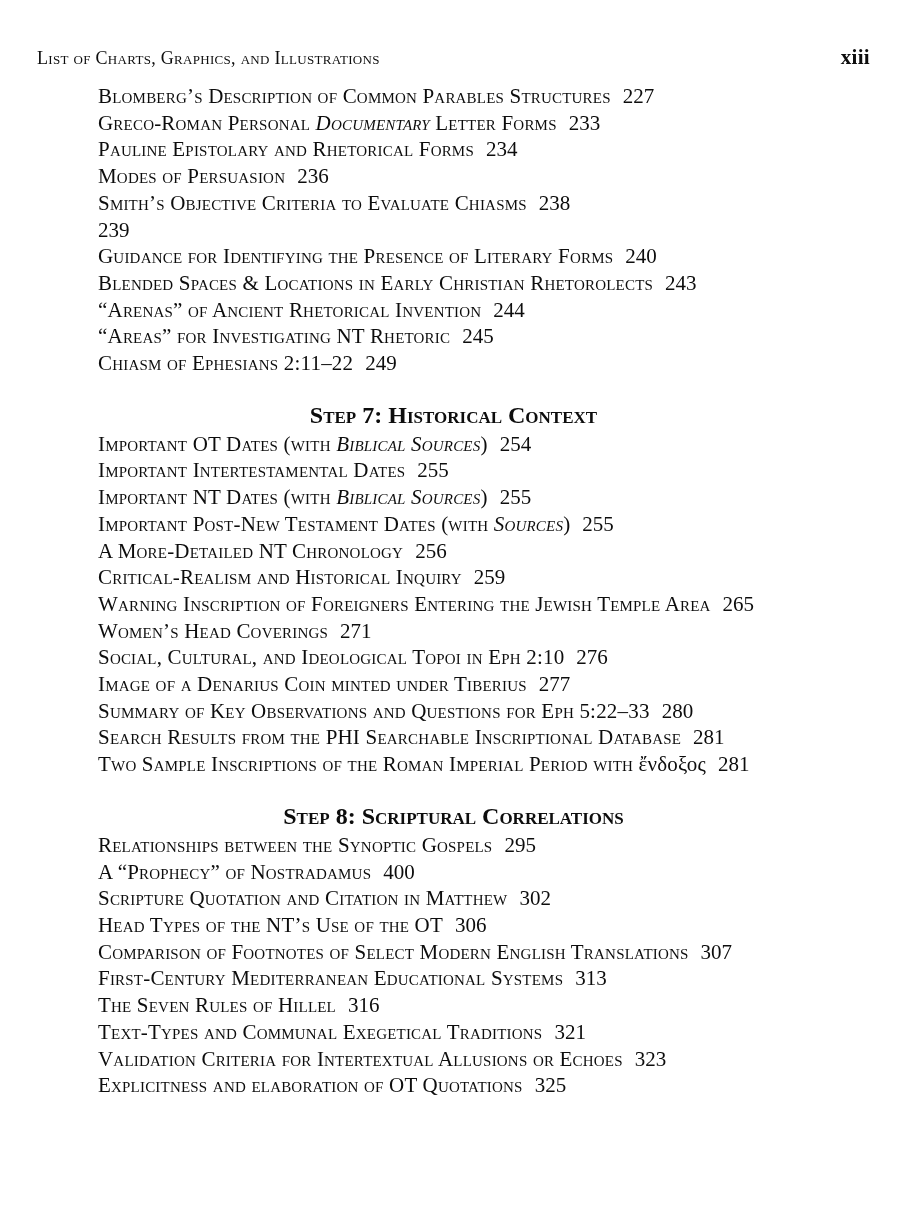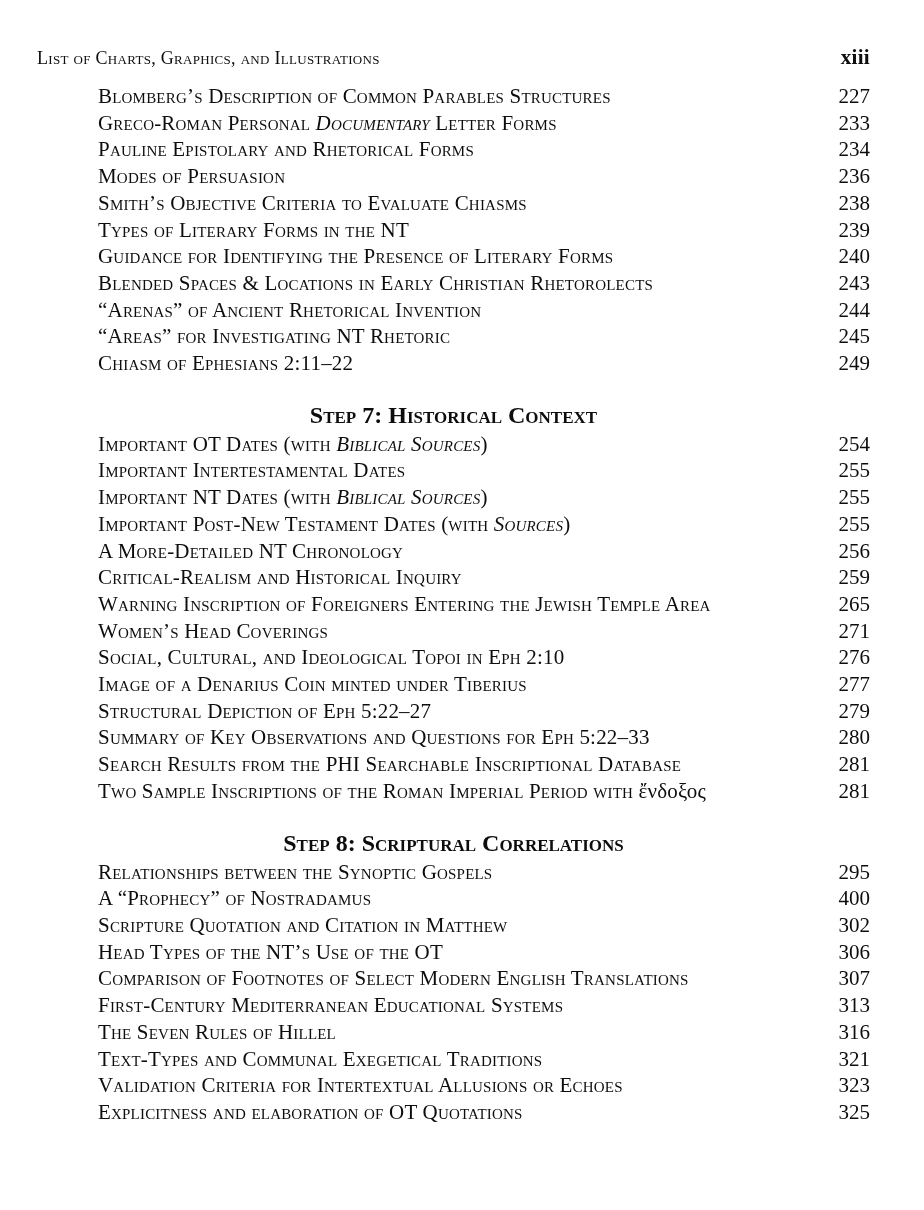--- a/index.html
+++ b/index.html
@@ -40,21 +40,20 @@
   .section-heading {
     font-variant: small-caps;
     font-weight: bold;
     font-size: 24px;
     line-height: 30px;
     margin: 23px 0 1px 0;
     text-align: center;
   }
   .toc-row {
     display: flex;
-    justify-content: space-between;
     align-items: baseline;
     padding-left: 61px;
     font-variant: small-caps;
     font-size: 21px;
     line-height: 26.7px;
     letter-spacing: 0.2px;
   }
   .toc-title {
     padding-right: 12px;
   }
@@ -95,21 +94,20 @@
         </div>
         <div class="toc-row">
           <span class="toc-title"><span>Modes of Persuasion</span></span>
           <span class="toc-page-num">236</span>
         </div>
         <div class="toc-row">
           <span class="toc-title"><span>Smith’s Objective Criteria to Evaluate Chiasms</span></span>
           <span class="toc-page-num">238</span>
         </div>
         <div class="toc-row">
-          <span class="toc-title"><span>Types of Literary Forms in the NT</span></span>
           <span class="toc-page-num">239</span>
         </div>
         <div class="toc-row">
           <span class="toc-title"><span>Guidance for Identifying the Presence of Literary Forms</span></span>
           <span class="toc-page-num">240</span>
         </div>
         <div class="toc-row">
           <span class="toc-title"><span>Blended Spaces &amp; Locations in Early Christian Rhetorolects</span></span>
           <span class="toc-page-num">243</span>
         </div>
@@ -160,24 +158,20 @@
           <span class="toc-title"><span>Women’s Head Coverings</span></span>
           <span class="toc-page-num">271</span>
         </div>
         <div class="toc-row">
           <span class="toc-title"><span>Social, Cultural, and Ideological Topoi in Eph 2:10</span></span>
           <span class="toc-page-num">276</span>
         </div>
         <div class="toc-row">
           <span class="toc-title"><span>Image of a Denarius Coin minted under Tiberius</span></span>
           <span class="toc-page-num">277</span>
-        </div>
-        <div class="toc-row">
-          <span class="toc-title"><span>Structural Depiction of Eph 5:22–27</span></span>
-          <span class="toc-page-num">279</span>
         </div>
         <div class="toc-row">
           <span class="toc-title"><span>Summary of Key Observations and Questions for Eph 5:22–33</span></span>
           <span class="toc-page-num">280</span>
         </div>
         <div class="toc-row">
           <span class="toc-title"><span>Search Results from the PHI Searchable Inscriptional Database</span></span>
           <span class="toc-page-num">281</span>
         </div>
         <div class="toc-row">

